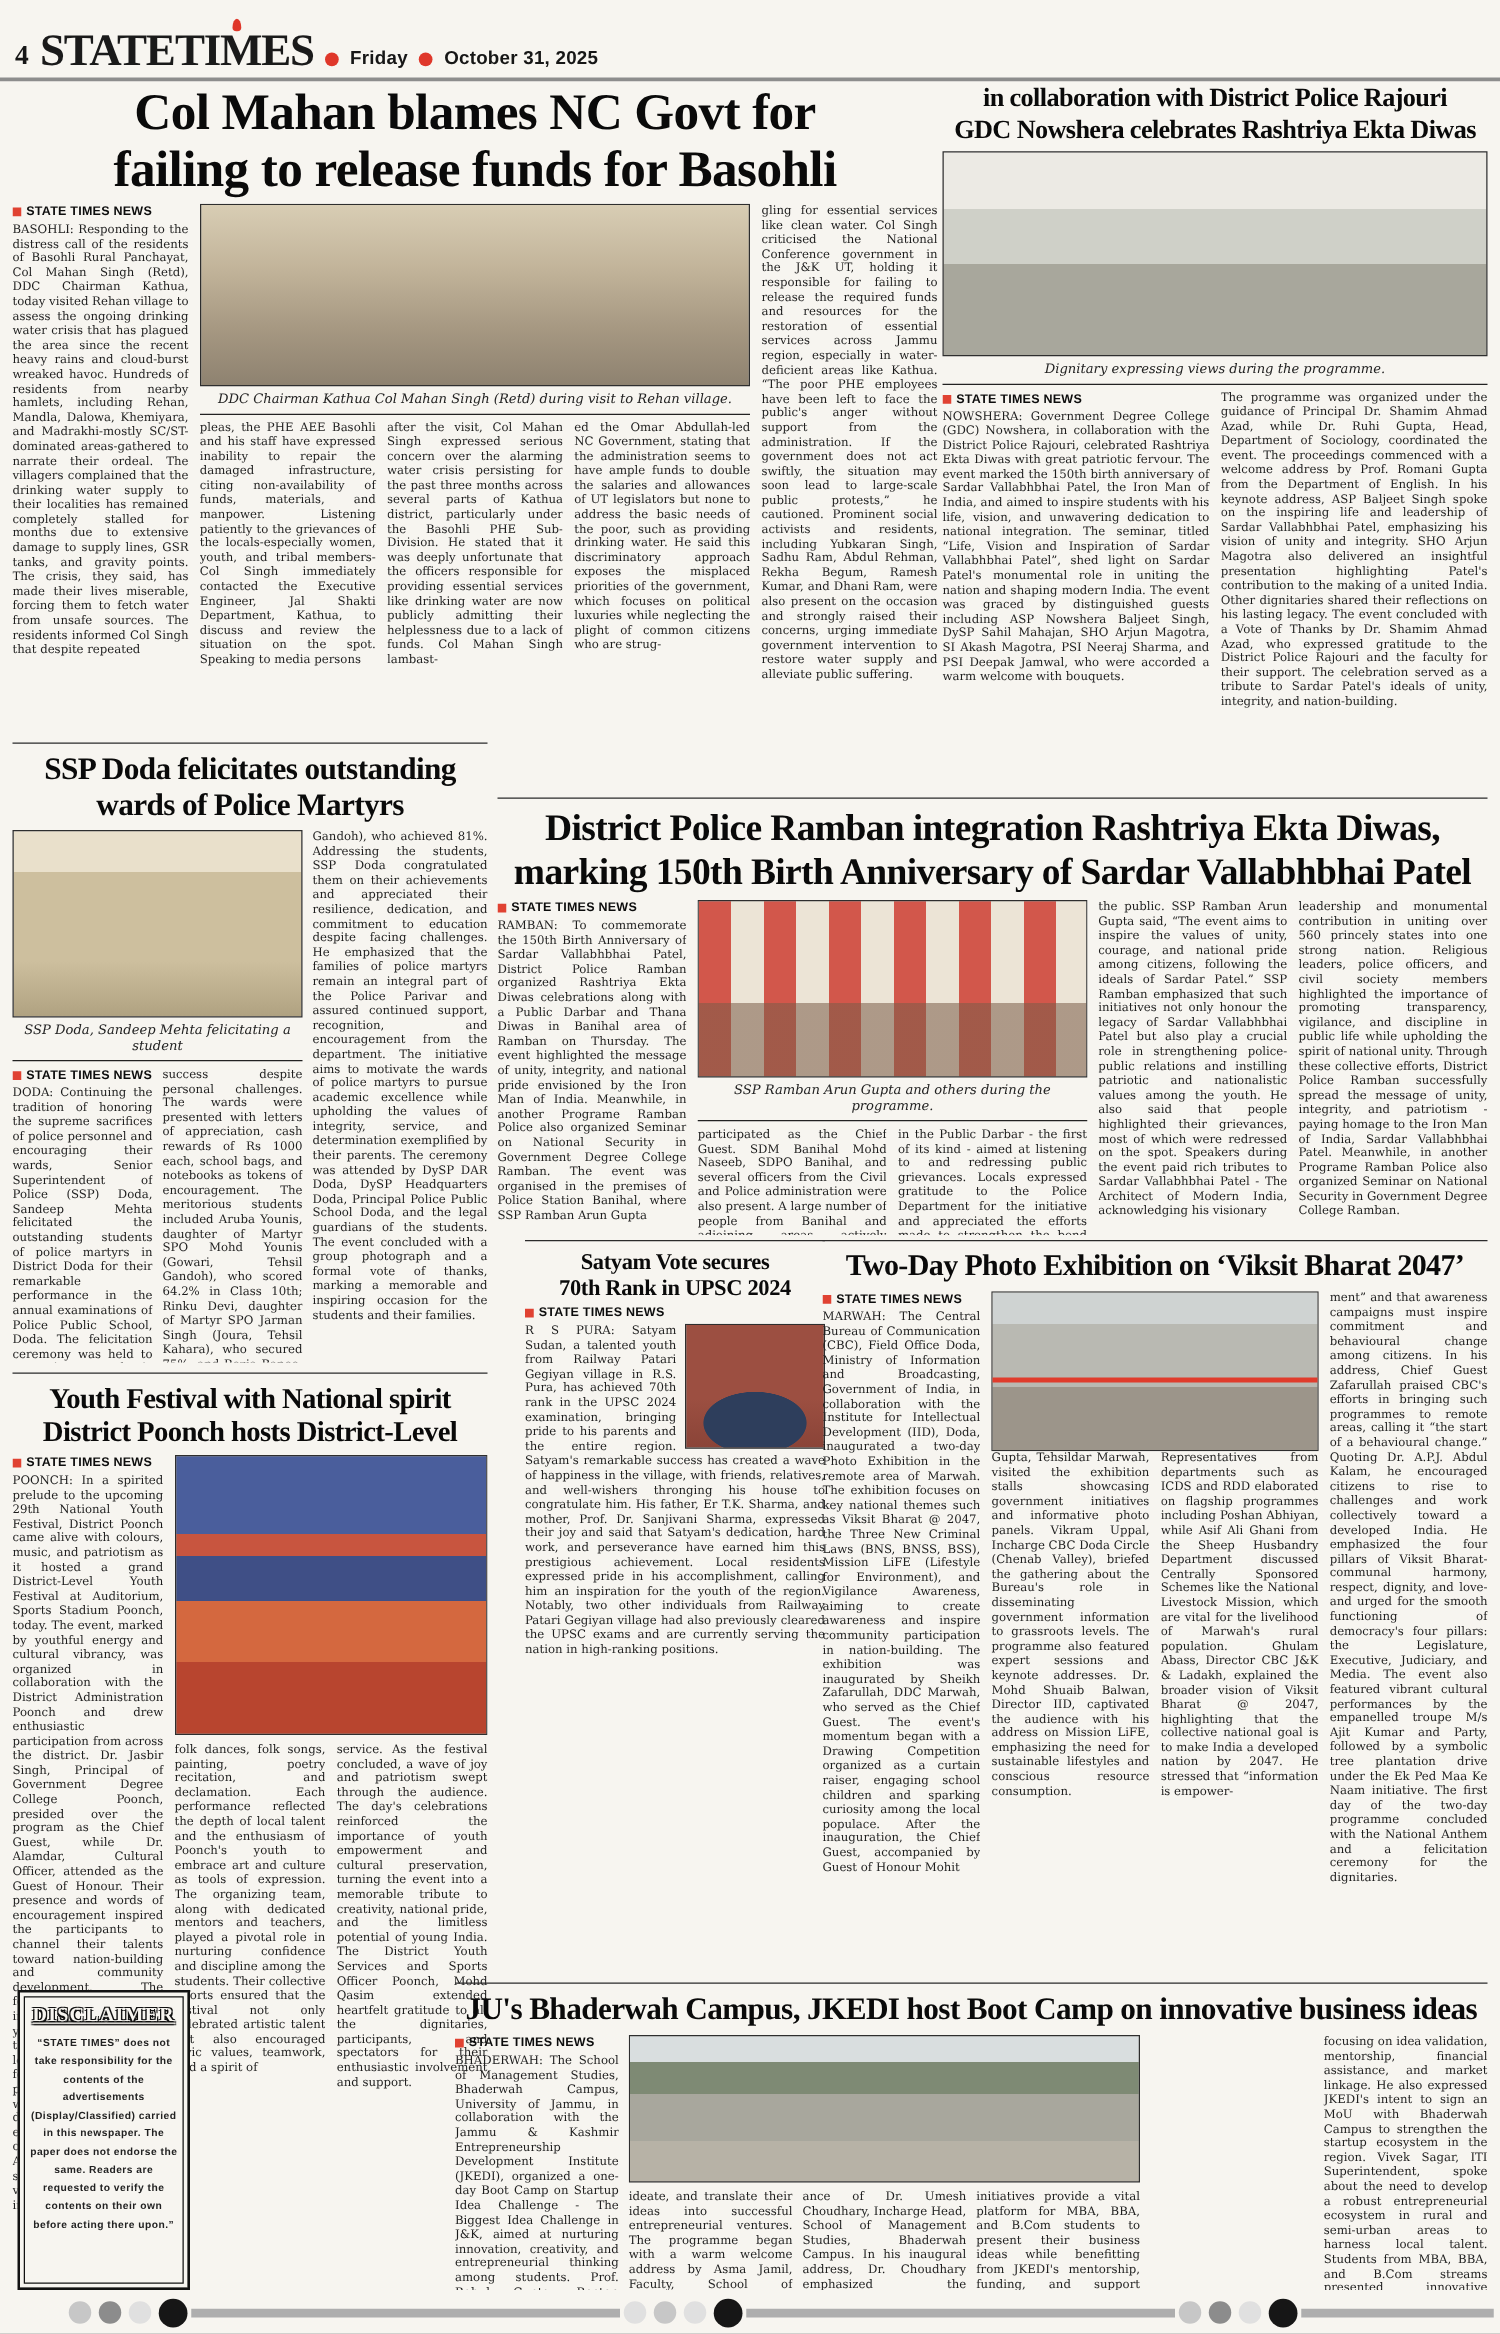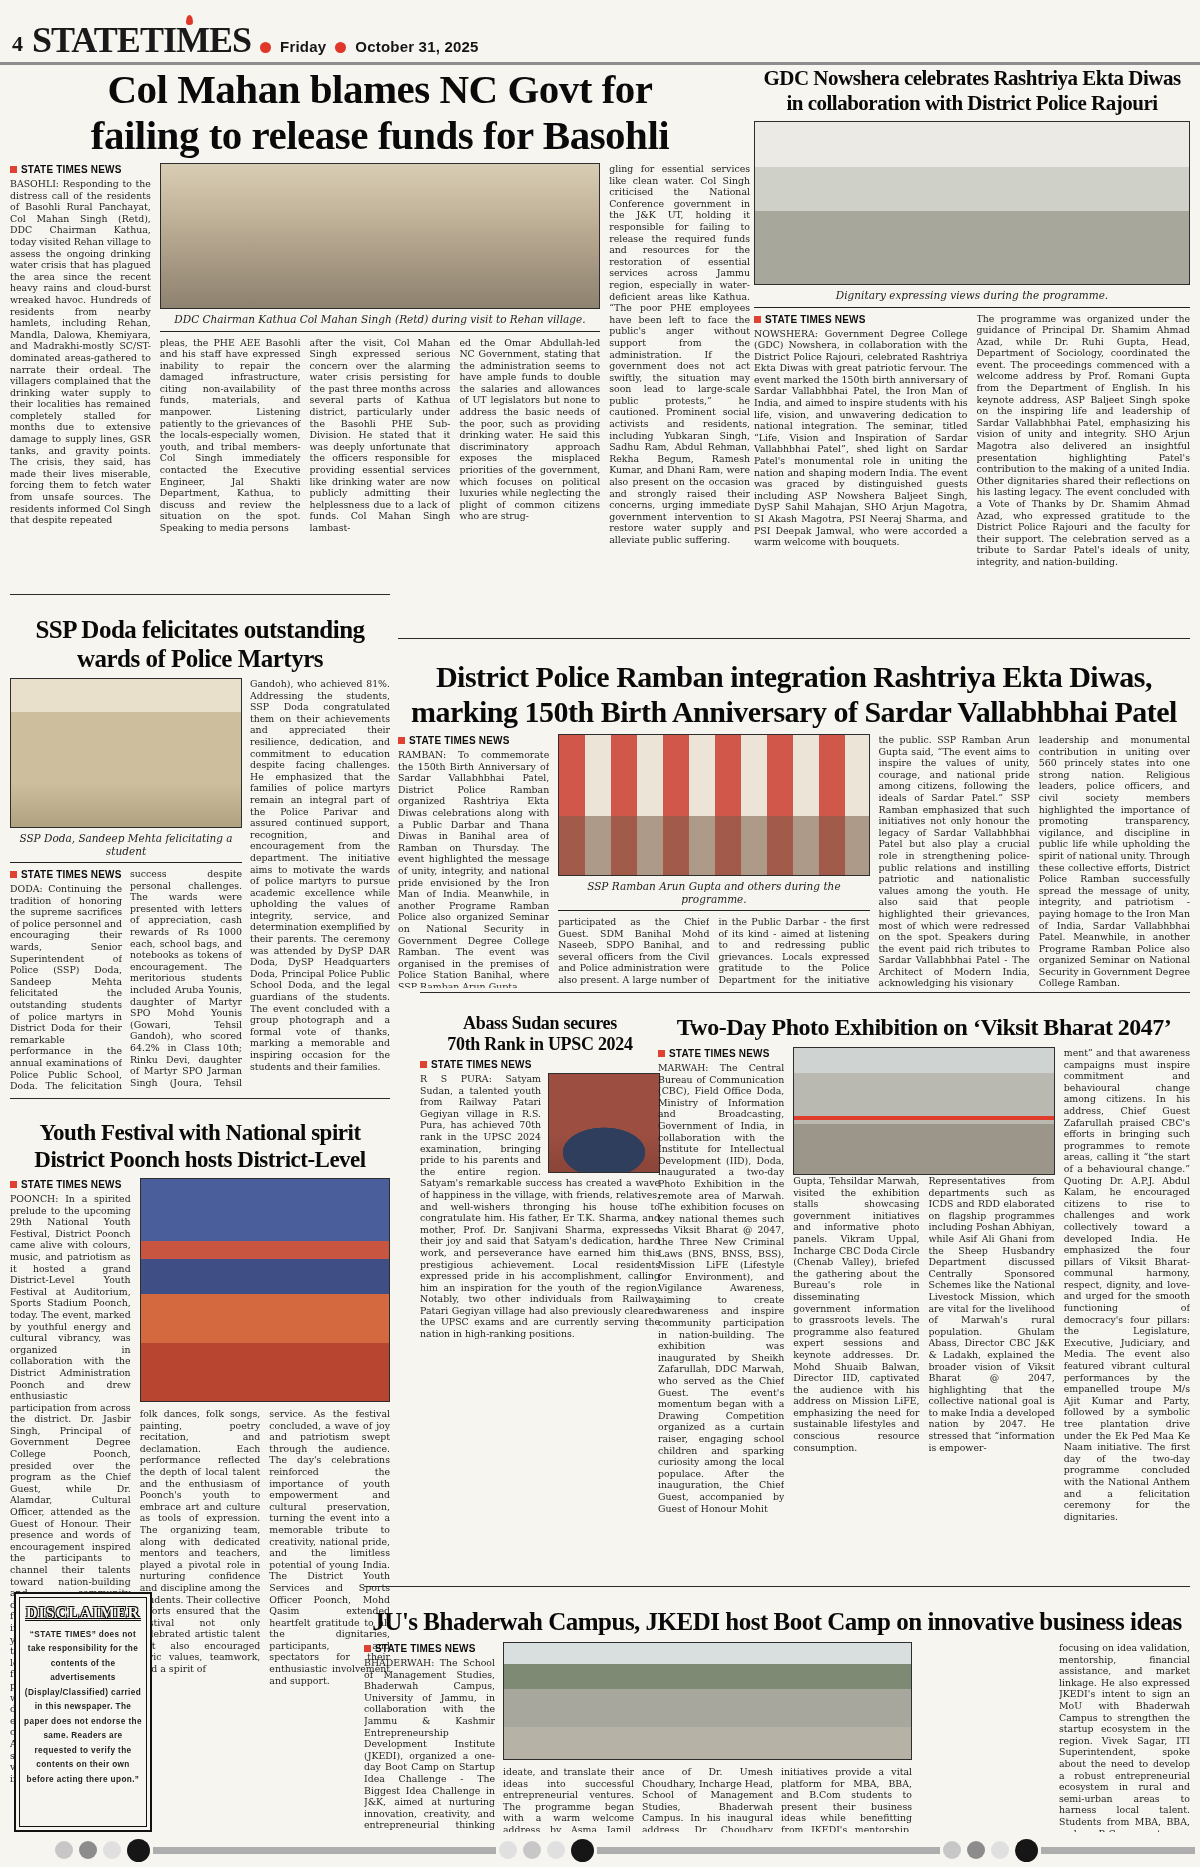--- a/index.html
+++ b/index.html
@@ -14,21 +14,21 @@
   .pageno { font:700 22px/1 "Liberation Serif", serif; padding-bottom:3px; }
   .logo { position:relative; font:700 36px/1 "Liberation Serif", serif; letter-spacing:-1px; word-spacing:-7px; color:#1a1a1a; }
   .flame { position:absolute; left:70.5%; top:-7px; width:7px; height:10px; background:#df372a;
            border-radius:50% 50% 45% 45% / 70% 70% 30% 30%; }
   .md-sep { width:11px; height:11px; border-radius:50%; background:#df372a; margin-bottom:5px; flex:0 0 auto; }
   .md-date { font:700 15px/1 "Liberation Sans", sans-serif; padding-bottom:4px; letter-spacing:.2px; }
   .toprule { left:0; top:62px; width:1200px; height:3px; background:#8d8d8d; }
 
   
   section.article { position:absolute; display:flex; flex-direction:column; }
-  .ruled { border-top:1.5px solid #2b2b2b; padding-top:20px; }
+  .ruled { border-top:1.5px solid #2b2b2b; padding-top:6px; }
   .hl { font-family:"Liberation Serif", serif; font-weight:700; text-align:center; color:#0a0a0a;
         letter-spacing:-.5px; flex:0 0 auto; }
   .body-grid { flex:1 1 auto; min-height:0; display:grid; column-gap:9px; margin-top:5px; }
   .g5 { grid-template-columns:repeat(5,1fr); grid-template-rows:auto minmax(0,1fr); }
   .g4 { grid-template-columns:repeat(4,1fr); grid-template-rows:auto minmax(0,1fr); }
   .g3 { grid-template-columns:repeat(3,1fr); grid-template-rows:auto minmax(0,1fr); }
   .g6 { grid-template-columns:repeat(6,1fr); grid-template-rows:auto minmax(0,1fr); }
   .cell { overflow:hidden; min-height:0; }
   .rspan { grid-row:1/3; }
   .bt { font:9.4px/11.6px "DejaVu Serif", serif; text-align:justify; color:#1d1d1d; }
@@ -102,22 +102,22 @@
       </div>
       <div class="cell bt" style="grid-column:2;grid-row:2">pleas, the PHE AEE Basohli and his staff have expressed inability to repair the damaged infrastructure, citing non-availability of funds, materials, and manpower. Listening patiently to the grievances of the locals-especially women, youth, and tribal members-Col Singh immediately contacted the Executive Engineer, Jal Shakti Department, Kathua, to discuss and review the situation on the spot. Speaking to media persons</div>
       <div class="cell bt" style="grid-column:3;grid-row:2">after the visit, Col Mahan Singh expressed serious concern over the alarming water crisis persisting for the past three months across several parts of Kathua district, particularly under the Basohli PHE Sub-Division. He stated that it was deeply unfortunate that the officers responsible for providing essential services like drinking water are now publicly admitting their helplessness due to a lack of funds. Col Mahan Singh lambast-</div>
       <div class="cell bt" style="grid-column:4;grid-row:2">ed the Omar Abdullah-led NC Government, stating that the administration seems to have ample funds to double the salaries and allowances of UT legislators but none to address the basic needs of the poor, such as providing drinking water. He said this discriminatory approach exposes the misplaced priorities of the government, which focuses on political luxuries while neglecting the plight of common citizens who are strug-</div>
       <div class="cell bt rspan" style="grid-column:5">gling for essential services like clean water. Col Singh criticised the National Conference government in the J&amp;K UT, holding it responsible for failing to release the required funds and resources for the restoration of essential services across Jammu region, especially in water-deficient areas like Kathua. “The poor PHE employees have been left to face the public's anger without support from the administration. If the government does not act swiftly, the situation may soon lead to large-scale public protests,” he cautioned. Prominent social activists and residents, including Yubkaran Singh, Sadhu Ram, Abdul Rehman, Rekha Begum, Ramesh Kumar, and Dhani Ram, were also present on the occasion and strongly raised their concerns, urging immediate government intervention to restore water supply and alleviate public suffering.</div>
     </div>
   </section>
 
   <section class="article" style="left:754px;top:66px;width:436px;height:568px">
     <h1 class="hl" style="font-size:21px;line-height:25px">
+      <div>in collaboration with District Police Rajouri</div>
       <div>GDC Nowshera celebrates Rashtriya Ekta Diwas</div>
-      <div>in collaboration with District Police Rajouri</div>
     </h1>
     <div style="margin-top:5px">
       <div class="ph ph-gdc" style="height:164px"></div>
       <div class="cap">Dignitary expressing views during the programme.</div>
     </div>
     <div class="body-grid" style="grid-template-columns:1fr 1fr;grid-template-rows:minmax(0,1fr);margin-top:0">
       <div class="cell">
         <div class="kick">STATE TIMES NEWS</div>
         <div class="bt">NOWSHERA: Government Degree College (GDC) Nowshera, in collaboration with the District Police Rajouri, celebrated Rashtriya Ekta Diwas with great patriotic fervour. The event marked the 150th birth anniversary of Sardar Vallabhbhai Patel, the Iron Man of India, and aimed to inspire students with his life, vision, and unwavering dedication to national integration. The seminar, titled “Life, Vision and Inspiration of Sardar Vallabhbhai Patel”, shed light on Sardar Patel's monumental role in uniting the nation and shaping modern India. The event was graced by distinguished guests including ASP Nowshera Baljeet Singh, DySP Sahil Mahajan, SHO Arjun Magotra, SI Akash Magotra, PSI Neeraj Sharma, and PSI Deepak Jamwal, who were accorded a warm welcome with bouquets.</div>
       </div>
@@ -162,21 +162,21 @@
       </div>
       <div class="cell bt" style="grid-column:2;grid-row:2">participated as the Chief Guest. SDM Banihal Mohd Naseeb, SDPO Banihal, and several officers from the Civil and Police administration were also present. A large number of people from Banihal and adjoining areas actively participated</div>
       <div class="cell bt" style="grid-column:3;grid-row:2">in the Public Darbar - the first of its kind - aimed at listening to and redressing public grievances. Locals expressed gratitude to the Police Department for the initiative and appreciated the efforts made to strengthen the bond between police and</div>
       <div class="cell bt rspan" style="grid-column:4">the public. SSP Ramban Arun Gupta said, “The event aims to inspire the values of unity, courage, and national pride among citizens, following the ideals of Sardar Patel.” SSP Ramban emphasized that such initiatives not only honour the legacy of Sardar Vallabhbhai Patel but also play a crucial role in strengthening police-public relations and instilling patriotic and nationalistic values among the youth. He also said that people highlighted their grievances, most of which were redressed on the spot. Speakers during the event paid rich tributes to Sardar Vallabhbhai Patel - The Architect of Modern India, acknowledging his visionary</div>
       <div class="cell bt rspan" style="grid-column:5">leadership and monumental contribution in uniting over 560 princely states into one strong nation. Religious leaders, police officers, and civil society members highlighted the importance of promoting transparency, vigilance, and discipline in public life while upholding the spirit of national unity. Through these collective efforts, District Police Ramban successfully spread the message of unity, integrity, and patriotism - paying homage to the Iron Man of India, Sardar Vallabhbhai Patel. Meanwhile, in another Programe Ramban Police also organized Seminar on National Security in Government Degree College Ramban.</div>
     </div>
   </section>
 
   <section class="article ruled" style="left:420px;top:992px;width:240px;height:588px">
     <h1 class="hl" style="font-size:18px;line-height:21px;letter-spacing:-.3px">
-      <div>Abass Sudan secures</div>
+      <div>Satyam Vote secures</div>
       <div>70th Rank in UPSC 2024</div>
     </h1>
     <div class="kick" style="margin-top:3px">STATE TIMES NEWS</div>
     <div class="cell" style="flex:1">
       <div class="ph ph-satyam"></div>
       <div class="bt">R S PURA: Satyam Sudan, a talented youth from Railway Patari Gegiyan village in R.S. Pura, has achieved 70th rank in the UPSC 2024 examination, bringing pride to his parents and the entire region. Satyam's remarkable success has created a wave of happiness in the village, with friends, relatives, and well-wishers thronging his house to congratulate him. His father, Er T.K. Sharma, and mother, Prof. Dr. Sanjivani Sharma, expressed their joy and said that Satyam's dedication, hard work, and perseverance have earned him this prestigious achievement. Local residents expressed pride in his accomplishment, calling him an inspiration for the youth of the region. Notably, two other individuals from Railway Patari Gegiyan village had also previously cleared the UPSC exams and are currently serving the nation in high-ranking positions.</div>
     </div>
   </section>
 
   <section class="article ruled" style="left:10px;top:1098px;width:380px;height:734px">

